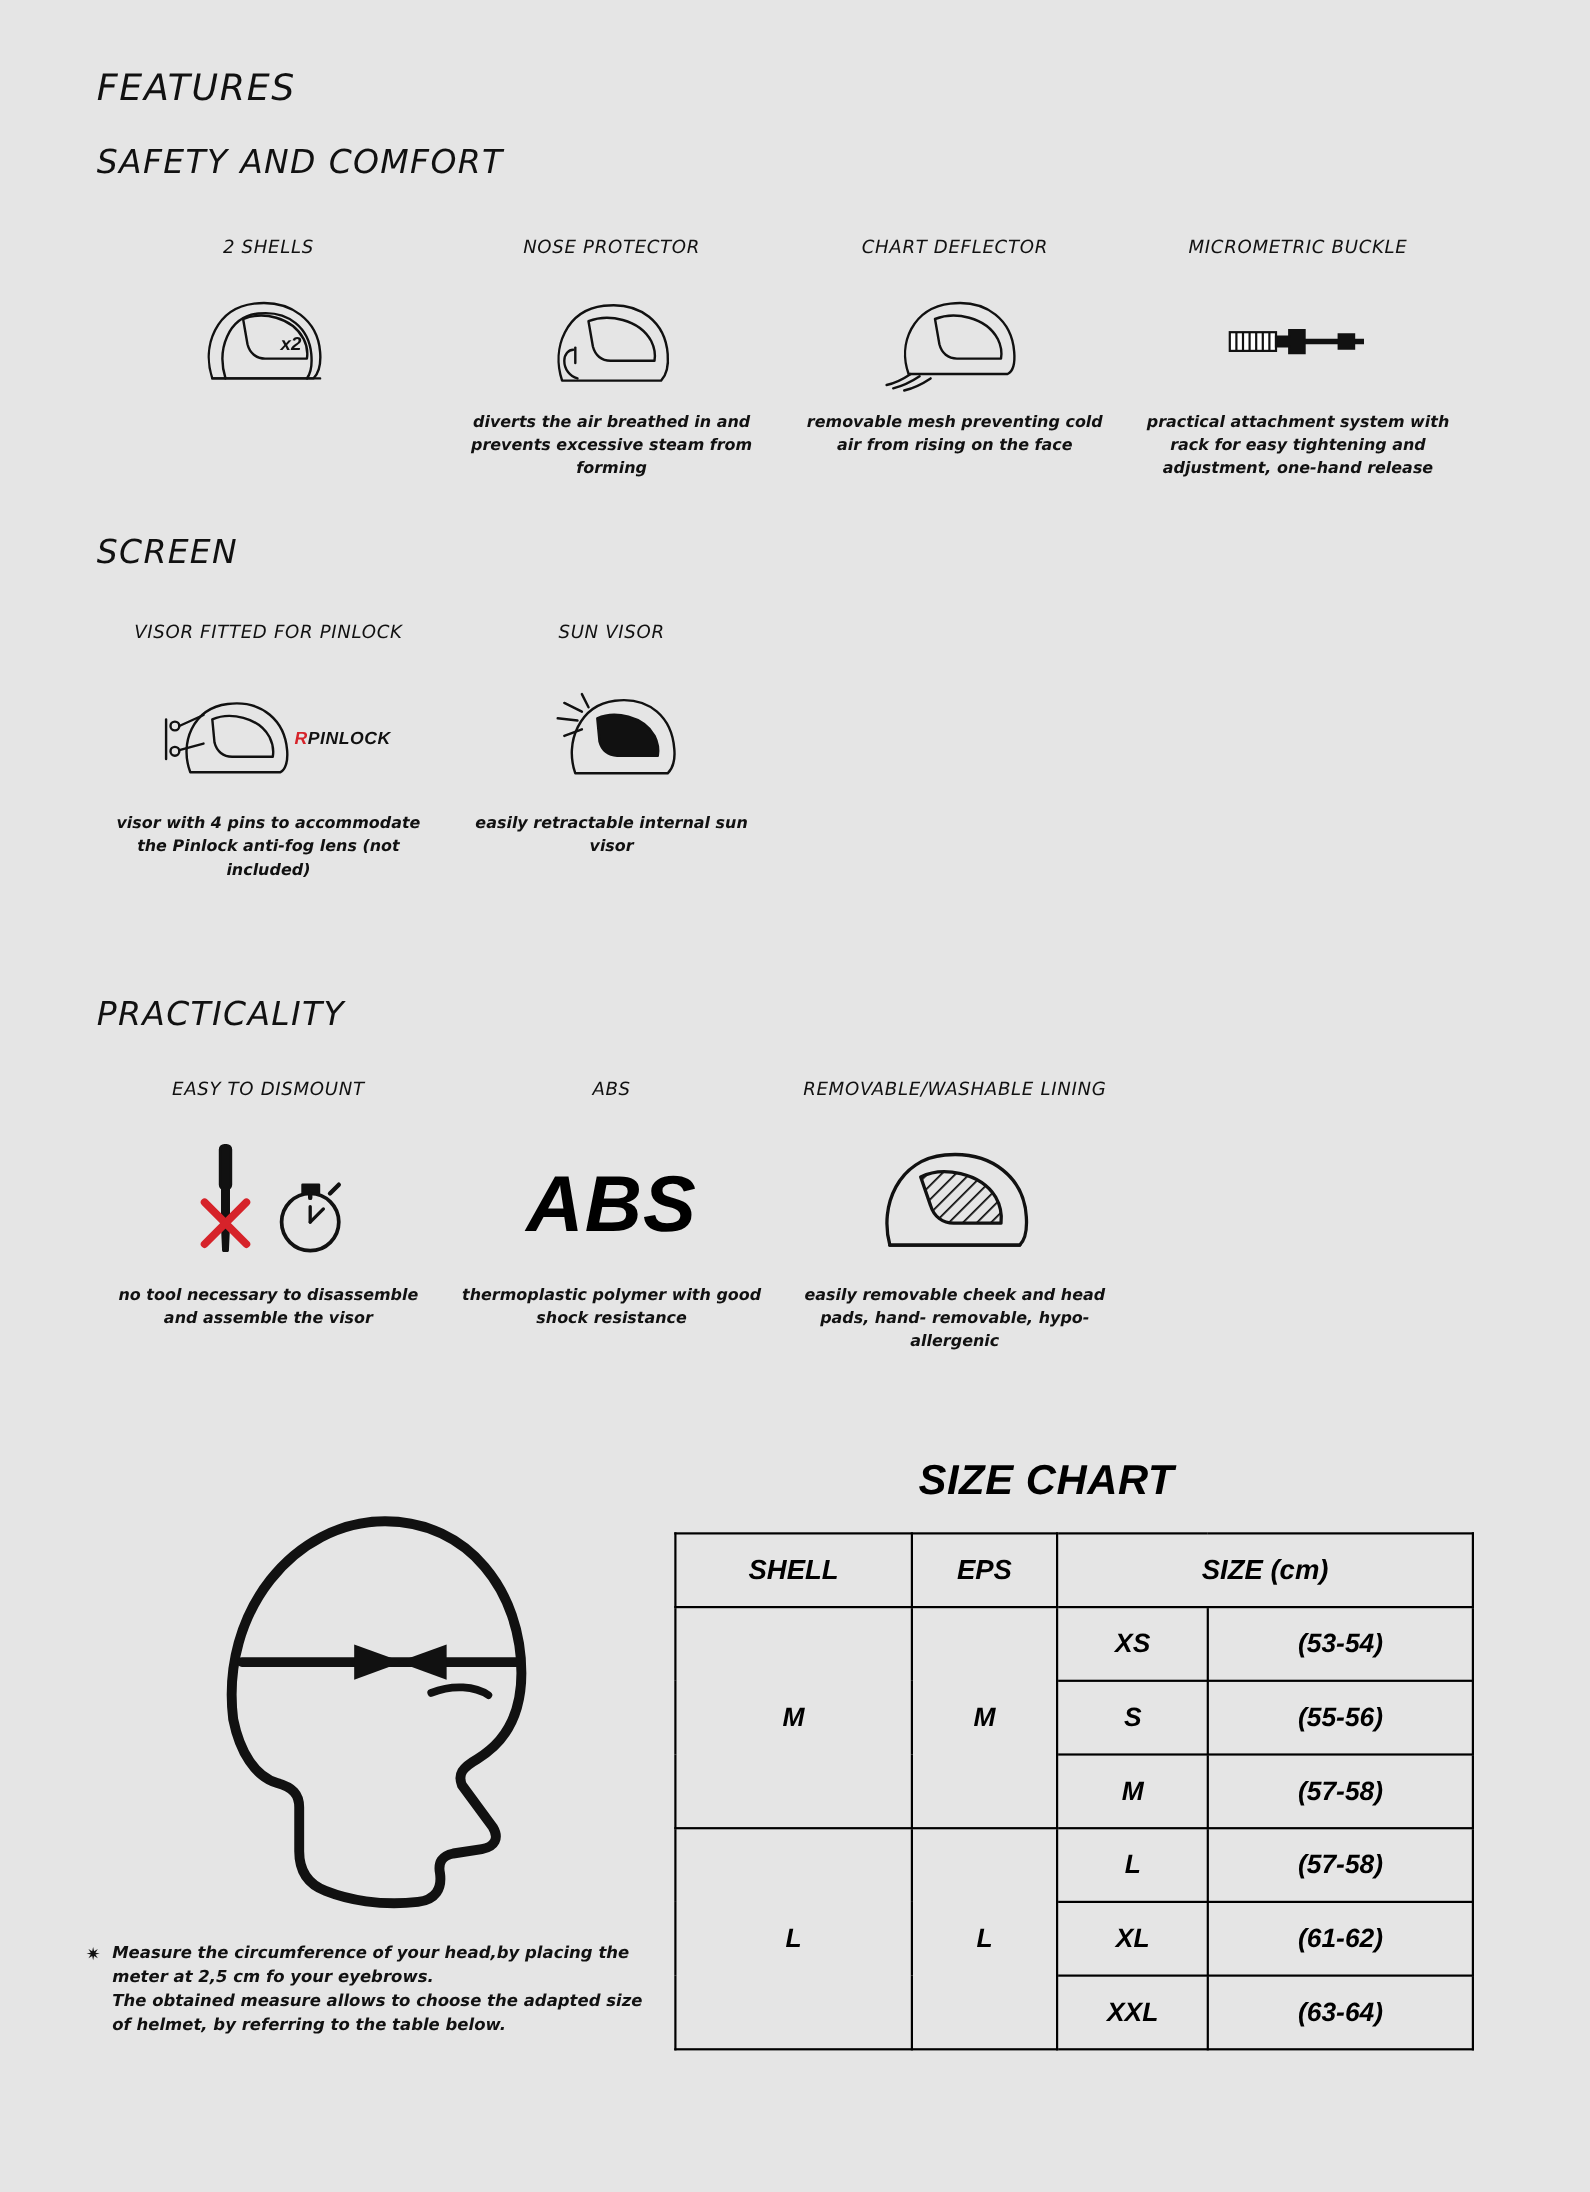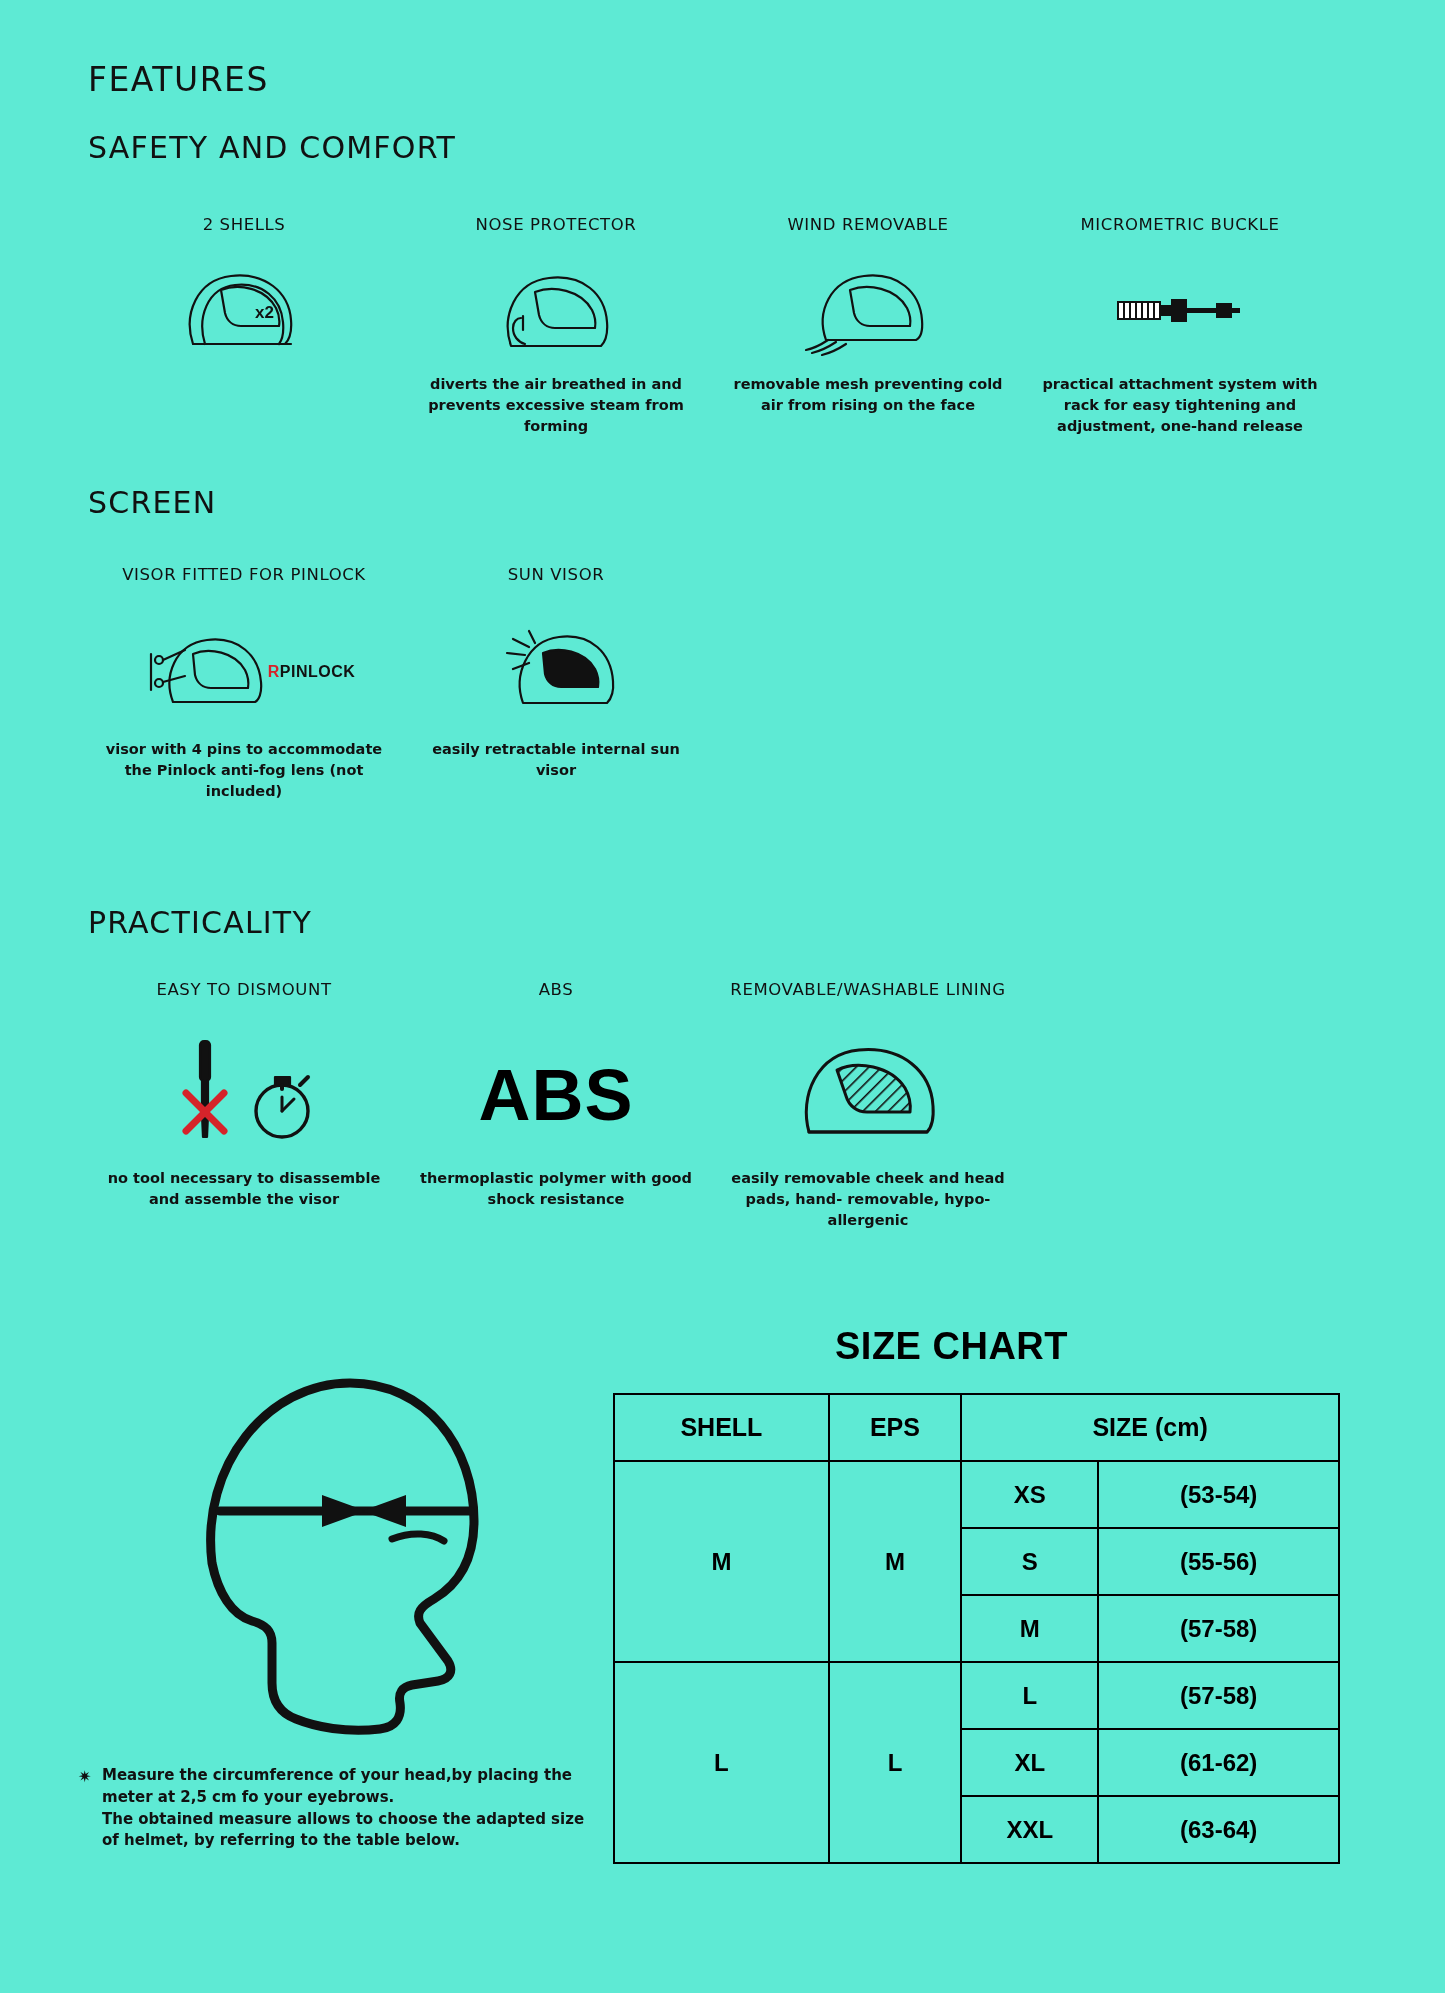--- a/index.html
+++ b/index.html
@@ -7,22 +7,23 @@
     margin: 0; padding: 0;
     background: #ffffff;
     font-family: "DejaVu Sans", sans-serif;
     color: #1a1a1a;
   }
   .page {
     position: relative;
     width: 1445px;
     height: 1993px;
     margin: 0 auto;
-    background: #5eead4;
+    background: #e5e5e5;
     overflow: hidden;
+    font-style: italic;
   }
 
   
   .h-main {
     position: absolute;
     left: 88px; top: 60px;
     font-size: 33px;
     letter-spacing: 1.5px;
     font-weight: 400;
     color: #111;
@@ -198,21 +199,21 @@
             <path d="M44 26 C62 19 90 24 101 44 C104 50 105 56 104 62 L64 62 C56 62 50 57 48 49 Z"></path>
             <path d="M30 52 C26 52 22 56 22 62 C22 70 27 76 34 78"></path>
             <path d="M32 50 L32 64"></path>
           </g>
         </svg>
       </div>
       <div class="desc">diverts the air breathed in and prevents excessive steam from forming</div>
     </div>
 
     <div class="feat">
-      <div class="title">WIND REMOVABLE</div>
+      <div class="title">CHART DEFLECTOR</div>
       <div class="art">
         <svg width="140" height="95" viewBox="0 0 140 95">
           <g fill="none" stroke="#111" stroke-width="2.2" stroke-linejoin="round" stroke-linecap="round">
             <path d="M28 74 C18 46 32 14 66 10 C100 6 122 26 124 54 C125 66 122 72 118 74 Z"></path>
             <path d="M52 24 C70 17 98 22 109 42 C112 48 113 54 112 60 L72 60 C64 60 58 55 56 47 Z"></path>
             <path d="M30 74 C24 78 18 82 8 84"></path>
             <path d="M38 76 C32 80 26 84 14 87"></path>
             <path d="M48 78 C42 82 36 86 24 89"></path>
           </g>
         </svg>

